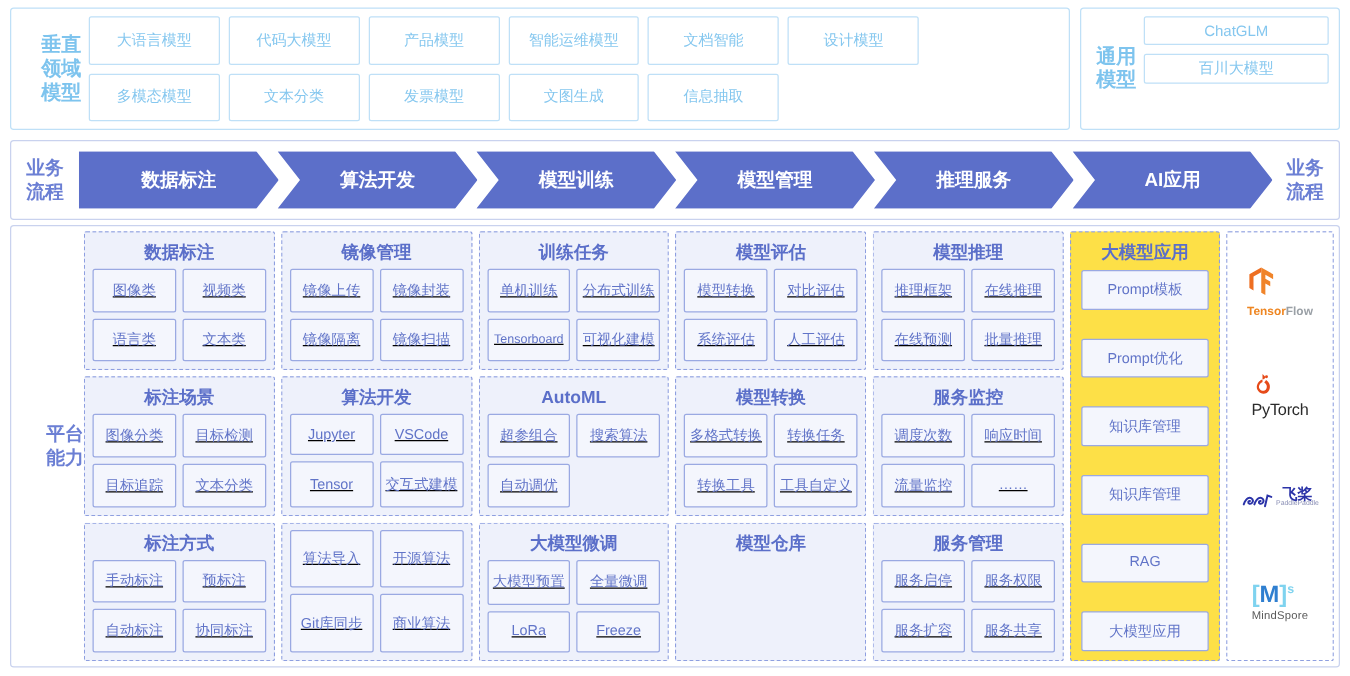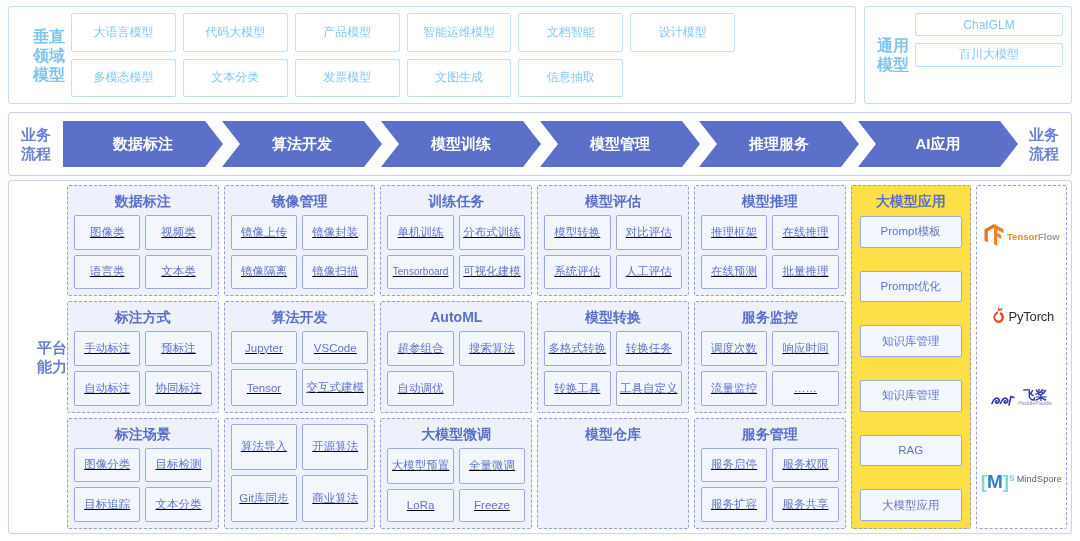--- a/index.html
+++ b/index.html
@@ -199,21 +199,21 @@
   #fw-col {
     flex: 0 0 86px;
     border: 1px dashed #8e9fe0;
     background: #ffffff;
     border-radius: 2px;
     padding: 8px 4px;
     display: grid;
     grid-template-rows: repeat(4, 1fr);
     align-items: center; justify-items: center;
   }
-  .fw-item { display: flex; align-items: center; justify-content: center; gap: 2px; }
+  .fw-item { display: flex; flex-direction: column; align-items: flex-start; justify-content: center; gap: 2px; }
   .fw-label { font-size: 9px; color: #5a5a5a; letter-spacing: .2px; }
 
   .tf-mark { font-size: 9.5px; font-weight: bold; }
   .tf-orange { color: #ee8622; }
   .tf-grey { color: #9aa0a6; }
   .pt-label { font-size: 13px; color: #2b2b2b; letter-spacing: -.2px; }
   .pp-cn { color: #2b33a8; font-size: 12px; font-weight: bold; }
   .pp-en { color: #8a8fb5; font-size: 5.5px; }
   .ms-mark { font-size: 19px; font-weight: bold; line-height: 19px; }
   .ms-bracket { color: #7fd3ef; }
@@ -289,35 +289,35 @@
         <div class="card">
           <div class="card-title">数据标注</div>
           <div class="card-items">
             <div class="tile">图像类</div>
             <div class="tile">视频类</div>
             <div class="tile">语言类</div>
             <div class="tile">文本类</div>
           </div>
         </div>
         <div class="card">
+          <div class="card-title">标注场景</div>
+          <div class="card-items">
+            <div class="tile">图像分类</div>
+            <div class="tile">目标检测</div>
+            <div class="tile">目标追踪</div>
+            <div class="tile">文本分类</div>
+          </div>
+        </div>
+        <div class="card">
           <div class="card-title">标注方式</div>
           <div class="card-items">
             <div class="tile">手动标注</div>
             <div class="tile">预标注</div>
             <div class="tile">自动标注</div>
             <div class="tile">协同标注</div>
-          </div>
-        </div>
-        <div class="card">
-          <div class="card-title">标注场景</div>
-          <div class="card-items">
-            <div class="tile">图像分类</div>
-            <div class="tile">目标检测</div>
-            <div class="tile">目标追踪</div>
-            <div class="tile">文本分类</div>
           </div>
         </div>
       </div>
 
       <div class="stage-col">
         <div class="card">
           <div class="card-title">镜像管理</div>
           <div class="card-items">
             <div class="tile">镜像上传</div>
             <div class="tile">镜像封装</div>

